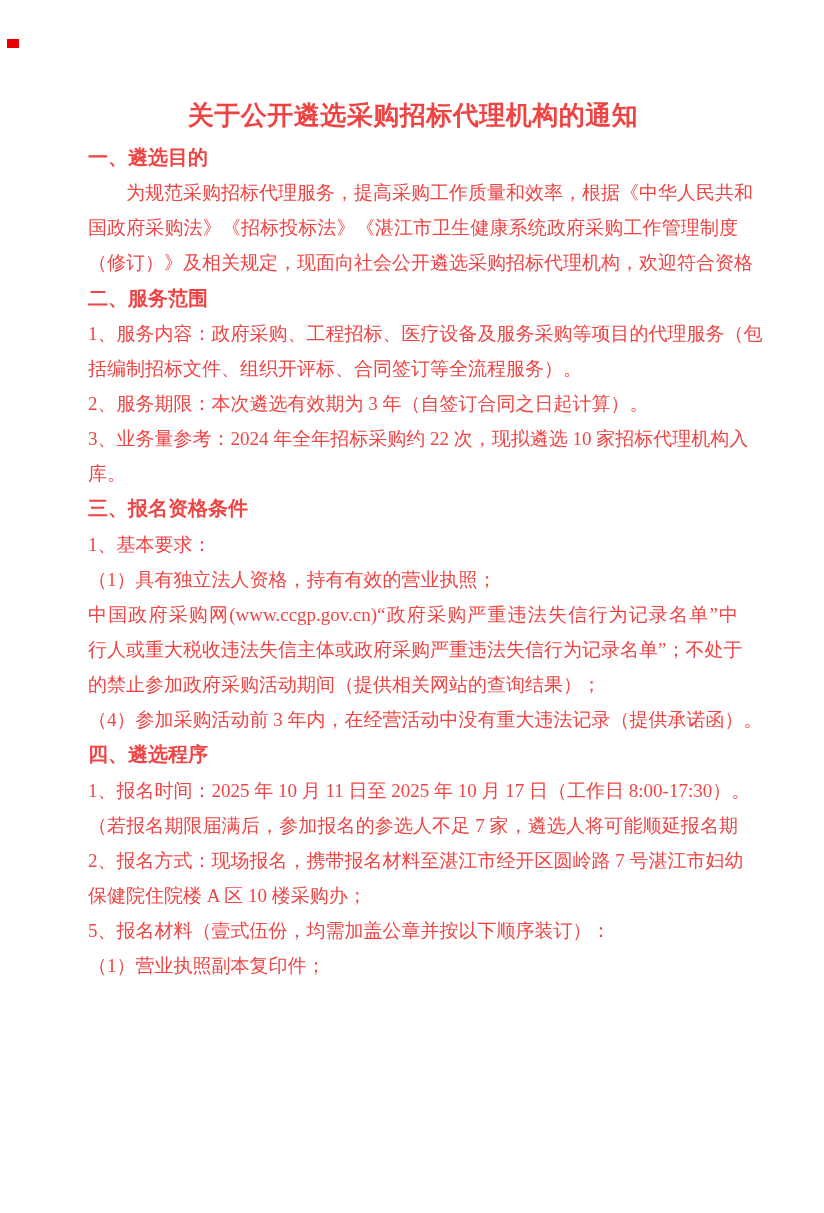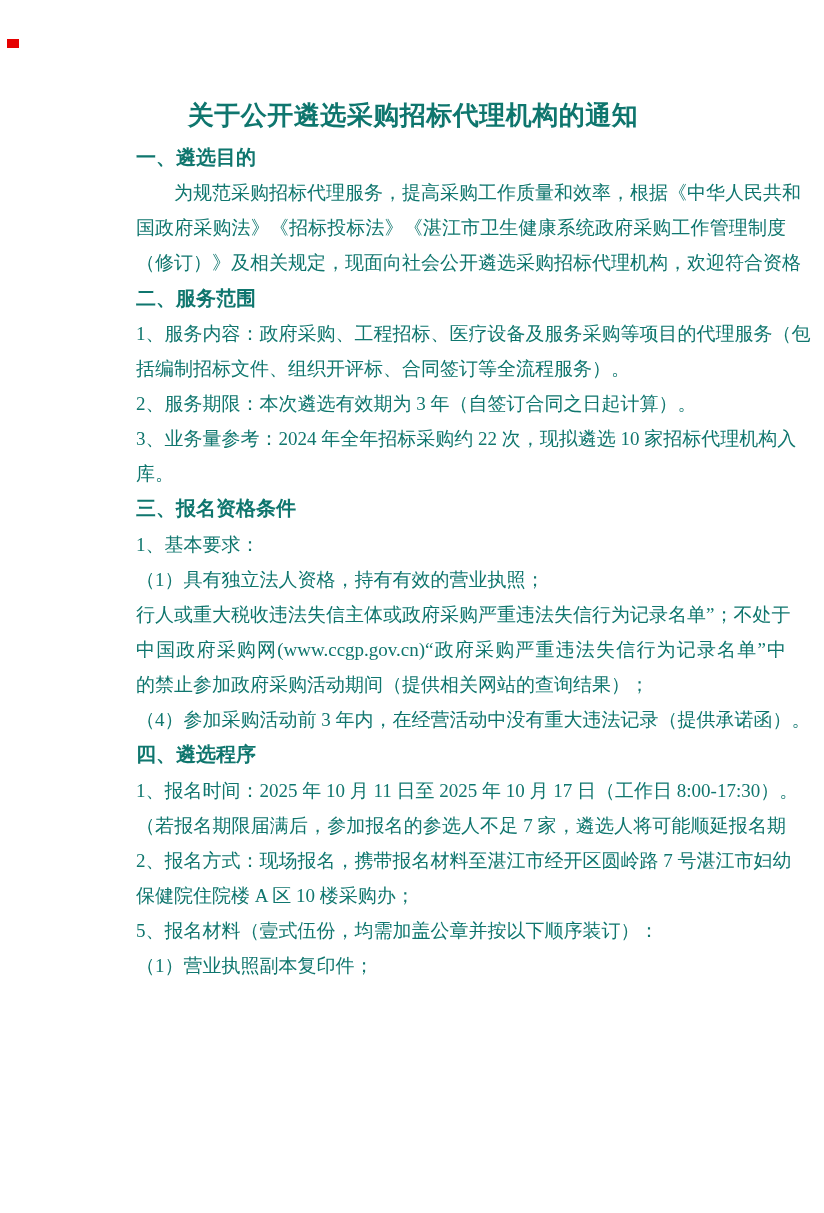--- a/index.html
+++ b/index.html
@@ -5,21 +5,21 @@
   html, body {
     margin: 0;
     padding: 0;
     background: #ffffff;
   }
   .page {
     position: relative;
     width: 824px;
     height: 1213px;
     background: #ffffff;
-    color: #0f766e;
+    color: #ef4444;
     font-family: "Liberation Serif", "DejaVu Serif", serif;
     overflow: hidden;
   }
   .corner-mark {
     position: absolute;
     left: 7px;
     top: 39px;
     width: 12px;
     height: 9px;
     background: #e60000;
@@ -36,21 +36,20 @@
     font-weight: bold;
     font-size: 26px;
     letter-spacing: 0.5px;
     white-space: nowrap;
   }
   .doc-body {
     position: absolute;
     left: 88px;
     top: 140px;
     width: 650px;
-    margin-left: 48px;
   }
   .ln {
     height: 35.15px;
     line-height: 35.15px;
     font-size: 19px;
     white-space: nowrap;
     text-align: left;
   }
   .ln.hd {
     font-family: "Liberation Sans", "DejaVu Sans", sans-serif;
@@ -78,22 +77,22 @@
       <div class="ln jst">（修订）》及相关规定，现面向社会公开遴选采购招标代理机构，欢迎符合资格</div>
       <div class="ln hd">二、服务范围</div>
       <div class="ln jst">1、服务内容：政府采购、工程招标、医疗设备及服务采购等项目的代理服务（包</div>
       <div class="ln">括编制招标文件、组织开评标、合同签订等全流程服务）。</div>
       <div class="ln">2、服务期限：本次遴选有效期为 3 年（自签订合同之日起计算）。</div>
       <div class="ln jst">3、业务量参考：2024 年全年招标采购约 22 次，现拟遴选 10 家招标代理机构入</div>
       <div class="ln">库。</div>
       <div class="ln hd">三、报名资格条件</div>
       <div class="ln">1、基本要求：</div>
       <div class="ln">（1）具有独立法人资格，持有有效的营业执照；</div>
+      <div class="ln jst">中国政府采购网(www.ccgp.gov.cn)“政府采购严重违法失信行为记录名单”中</div>
       <div class="ln jst">行人或重大税收违法失信主体或政府采购严重违法失信行为记录名单”；不处于</div>
-      <div class="ln jst">中国政府采购网(www.ccgp.gov.cn)“政府采购严重违法失信行为记录名单”中</div>
       <div class="ln">的禁止参加政府采购活动期间（提供相关网站的查询结果）；</div>
       <div class="ln jst">（4）参加采购活动前 3 年内，在经营活动中没有重大违法记录（提供承诺函）。</div>
       <div class="ln hd">四、遴选程序</div>
       <div class="ln jst">1、报名时间：2025 年 10 月 11 日至 2025 年 10 月 17 日（工作日 8:00-17:30）。</div>
       <div class="ln jst">（若报名期限届满后，参加报名的参选人不足 7 家，遴选人将可能顺延报名期</div>
       <div class="ln jst">2、报名方式：现场报名，携带报名材料至湛江市经开区圆岭路 7 号湛江市妇幼</div>
       <div class="ln">保健院住院楼 A 区 10 楼采购办；</div>
       <div class="ln">5、报名材料（壹式伍份，均需加盖公章并按以下顺序装订）：</div>
       <div class="ln">（1）营业执照副本复印件；</div>
     </div>

